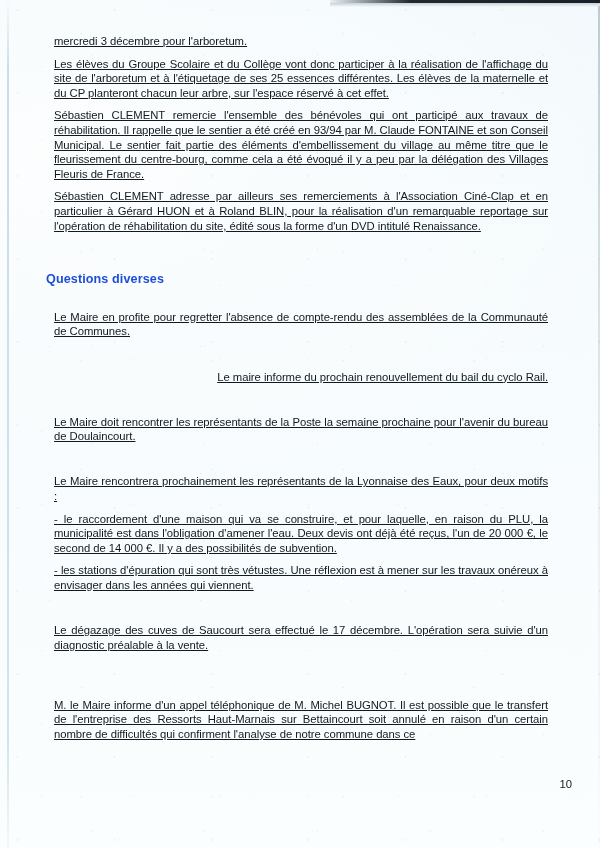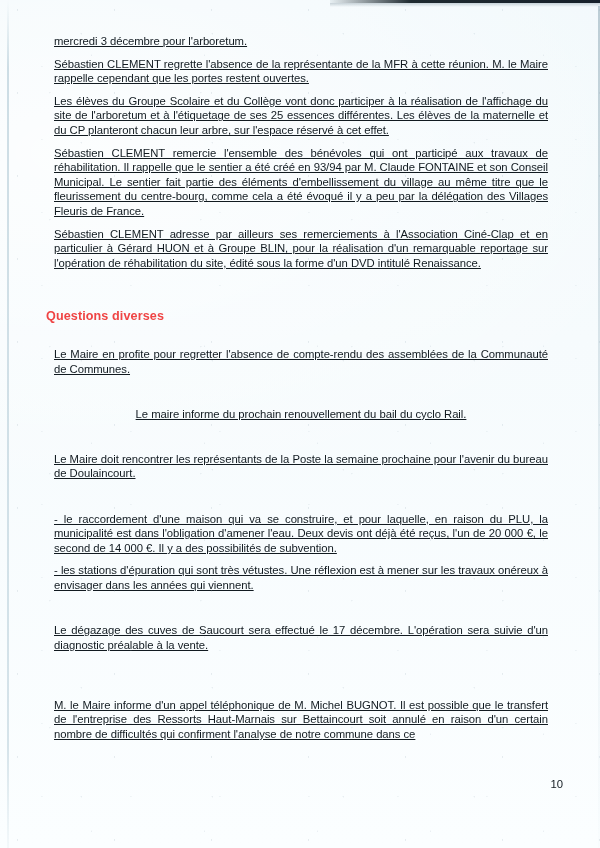--- a/index.html
+++ b/index.html
@@ -70,39 +70,39 @@
   .para {
     color: #111a20;
     font-size: 11.3px;
     line-height: 14.6px;
     text-align: justify;
     text-justify: inter-word;
     margin: 8px;
     letter-spacing: -0.05px;
     text-decoration: underline;
   }
-  .para.last-left { text-align: center; }
+  .para.last-left { text-align: right; }
 
   .para + .para { margin-top: 0; }
 
   .gap-sm { height: 14.6px; }
   .gap-md { height: 15px; }
 
   .heading {
-    color: #ef4444;
+    color: #1d4ed8;
     font-size: 12.6px;
     font-weight: bold;
     line-height: 16px;
     margin: 0;
     letter-spacing: 0.1px;
   }
 
   .page-number {
     position: absolute;
-    left: 7px;
+    left: 16px;
     top: 778px;
     width: 556px;
     text-align: right;
     color: #131c22;
     font-size: 11.3px;
     line-height: 13px;
   }
 
   
   .speckle {
@@ -126,24 +126,23 @@
 
   <div class="paper-tint"></div>
   <div class="scan-edge-top"></div>
   <div class="scan-edge-top-soft"></div>
   <div class="scan-edge-left"></div>
   <div class="scan-edge-right"></div>
 
   <div class="content">
 
     <p class="para">mercredi 3 décembre pour l'arboretum.</p>
-    <p class="para">Sébastien CLEMENT regrette l'absence de la représentante de la MFR à cette réunion. M. le Maire rappelle cependant que les portes restent ouvertes.</p>
     <p class="para">Les élèves du Groupe Scolaire et du Collège vont donc participer à la réalisation de l'affichage du site de l'arboretum et à l'étiquetage de ses 25 essences différentes. Les élèves de la maternelle et du CP planteront chacun leur arbre, sur l'espace réservé à cet effet.</p>
     <p class="para">Sébastien CLEMENT remercie l'ensemble des bénévoles qui ont participé aux travaux de réhabilitation. Il rappelle que le sentier a été créé en 93/94 par M. Claude FONTAINE et son Conseil Municipal. Le sentier fait partie des éléments d'embellissement du village au même titre que le fleurissement du centre-bourg, comme cela a été évoqué il y a peu par la délégation des Villages Fleuris de France.</p>
-    <p class="para">Sébastien CLEMENT adresse par ailleurs ses remerciements à l'Association Ciné-Clap et en particulier à Gérard HUON et à Groupe BLIN, pour la réalisation d'un remarquable reportage sur l'opération de réhabilitation du site, édité sous la forme d'un DVD intitulé Renaissance.</p>
+    <p class="para">Sébastien CLEMENT adresse par ailleurs ses remerciements à l'Association Ciné-Clap et en particulier à Gérard HUON et à Roland BLIN, pour la réalisation d'un remarquable reportage sur l'opération de réhabilitation du site, édité sous la forme d'un DVD intitulé Renaissance.</p>
 
     <div class="gap-sm"></div>
 
 
     <div class="gap-md"></div>
 
     <h2 class="heading">Questions diverses</h2>
 
     <div class="gap-md"></div>
 
@@ -152,20 +151,21 @@
     <div class="gap-sm"></div>
 
     <p class="para last-left">Le maire informe du prochain renouvellement du bail du cyclo Rail.</p>
 
     <div class="gap-sm"></div>
 
     <p class="para">Le Maire doit rencontrer les représentants de la Poste la semaine prochaine pour l'avenir du bureau de Doulaincourt.</p>
 
     <div class="gap-sm"></div>
 
+    <p class="para">Le Maire rencontrera prochainement les représentants de la Lyonnaise des Eaux, pour deux motifs :</p>
     <p class="para"> - le raccordement d'une maison qui va se construire, et pour laquelle, en raison du PLU, la municipalité est dans l'obligation d'amener l'eau. Deux devis ont déjà été reçus, l'un de 20 000 €, le second de 14 000 €. Il y a des possibilités de subvention.</p>
     <p class="para">- les stations d'épuration qui sont très vétustes. Une réflexion est à mener sur les travaux onéreux à envisager dans les années qui viennent.</p>
 
     <div class="gap-sm"></div>
 
     <p class="para">Le dégazage des cuves de Saucourt sera effectué le 17 décembre. L'opération sera suivie d'un diagnostic préalable à la vente.</p>
 
     <div class="gap-sm"></div>
 
 

